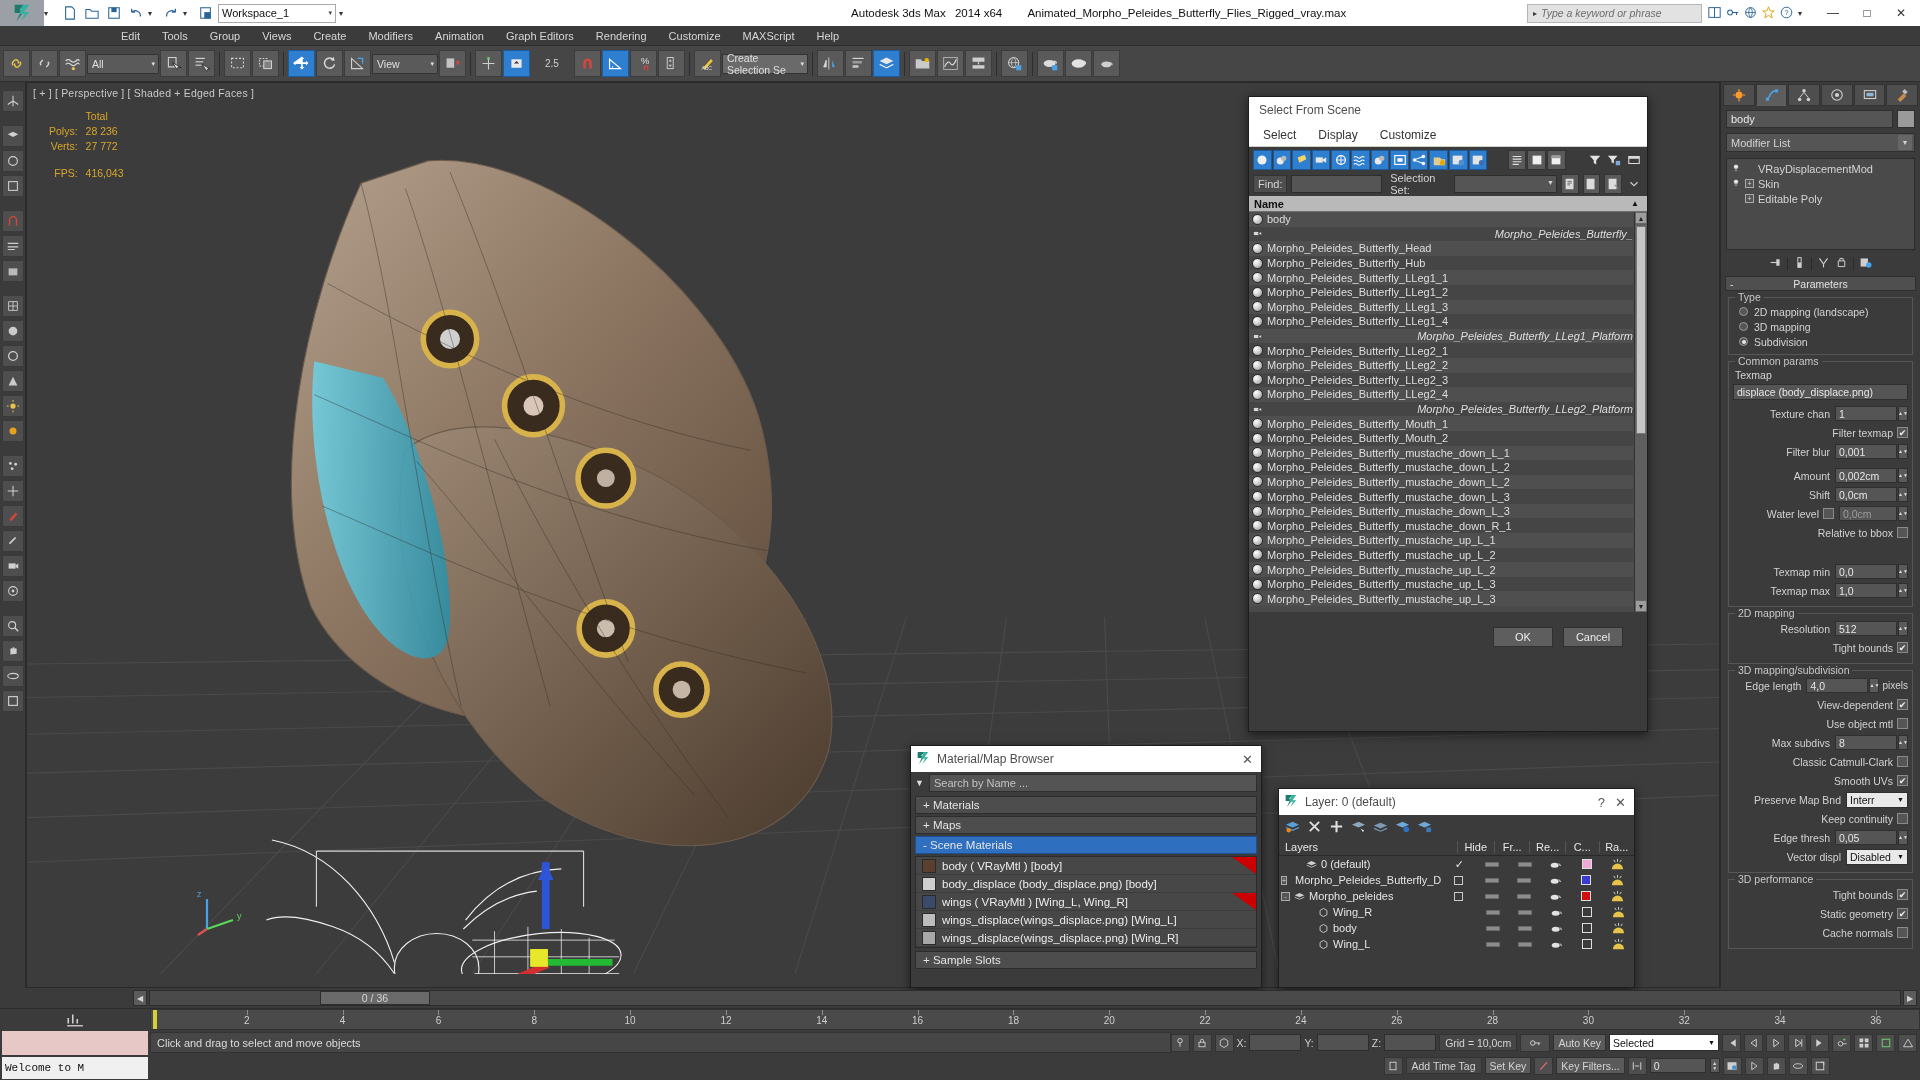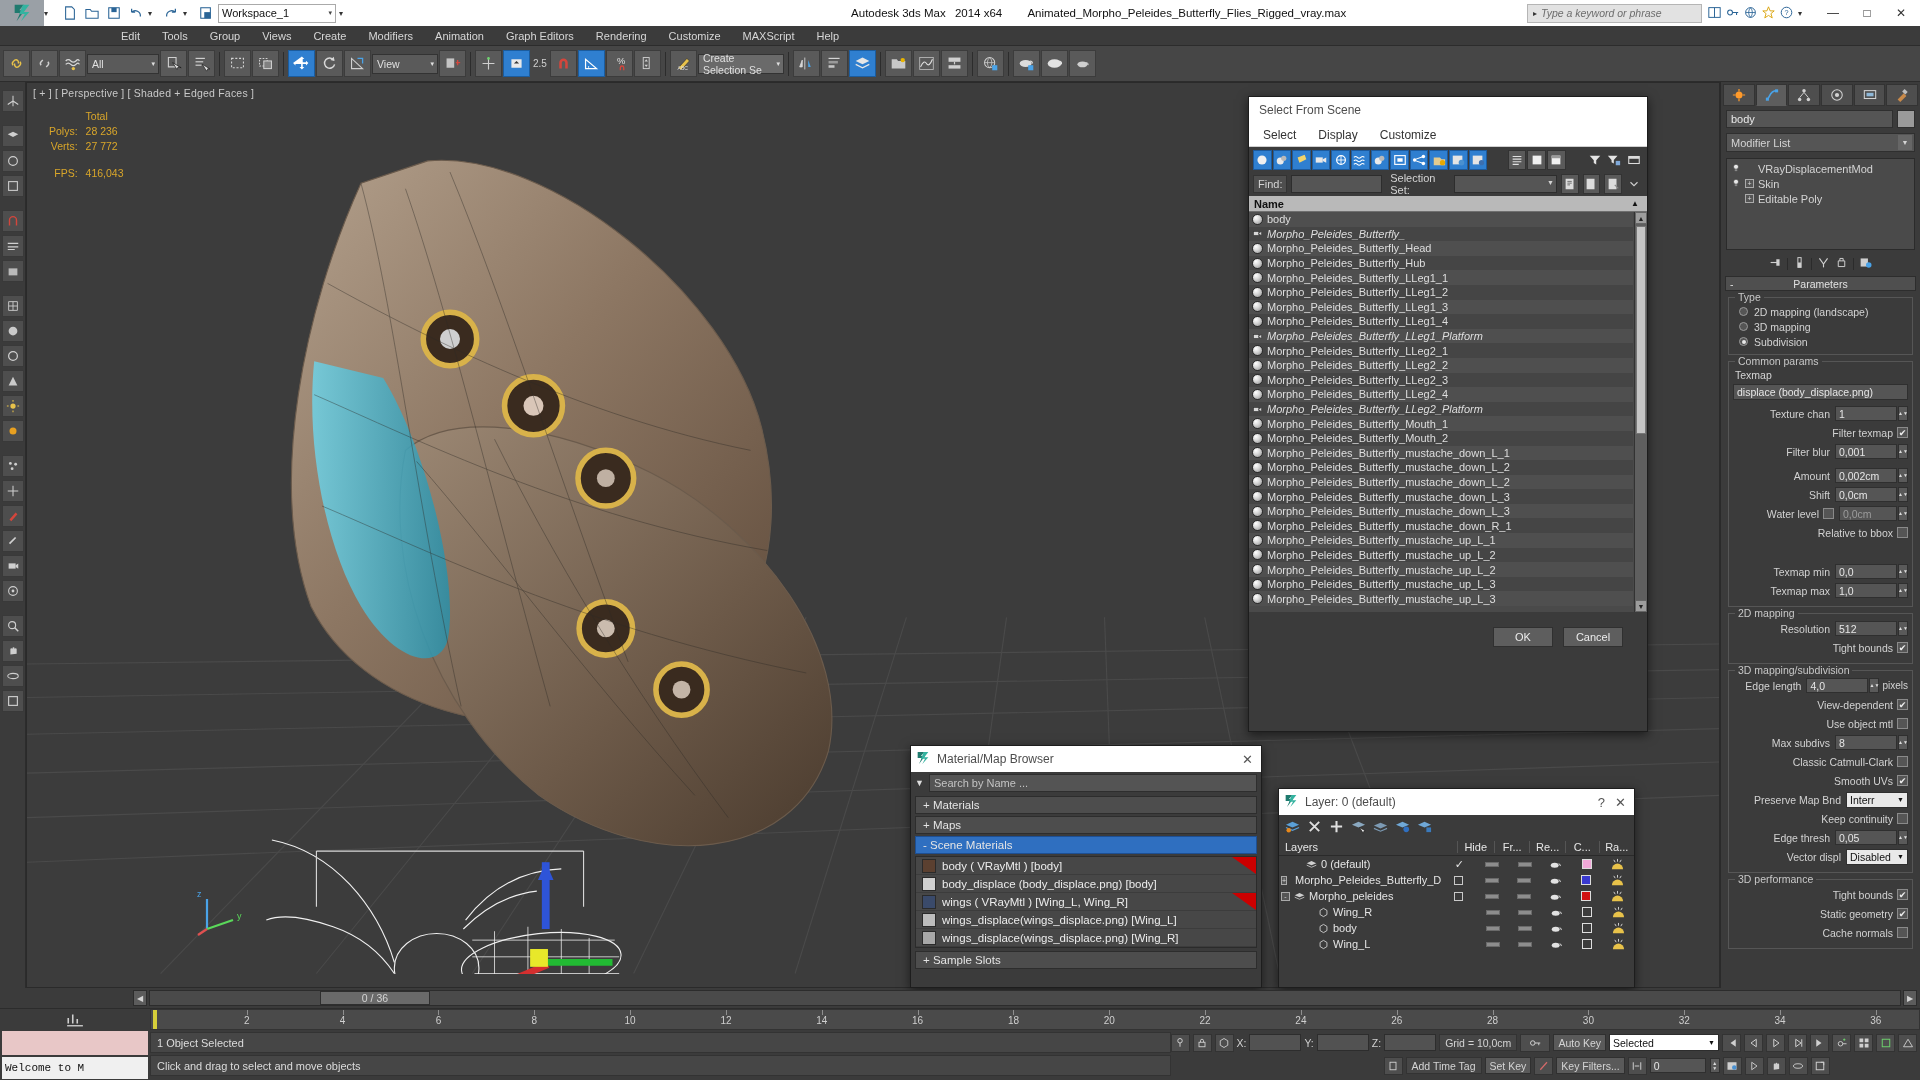--- a/index.html
+++ b/index.html
@@ -41,21 +41,21 @@
              padding:0 3px; border-bottom:1px solid #2c2c2c;}
   .tbtn { width:27px; height:27px; background:#5a5a5a; border:1px solid #3c3c3c;
           display:flex; align-items:center; justify-content:center; position:relative;}
   .tbtn.on { background:#2f7fd0; border-color:#1b5c9e;}
   .tbtn svg { width:17px; height:17px; }
   .tsep { width:1px; height:24px; background:#2c2c2c; margin:0 3px;}
   .tcombo { height:20px; background:#5a5a5a; border:1px solid #333; color:#e0e0e0;
             font-size:10.5px; display:flex; align-items:center; padding:0 14px 0 4px;
             position:relative;}
   .tcombo .ar { position:absolute; right:3px; font-size:7px;}
-  .tnum { font-size:10px; color:#d0d0d0; margin:0 2px;}
+  .tnum { font-size:10px; color:#d0d0d0; margin:0 14px;}
 
   
   .bodyrow { display:flex; height:calc(1080px - 26px - 20px - 36px - 92px); }
 
   
   .lefttb { width:26px; background:#3b3b3b; padding-top:8px; display:flex; flex-direction:column;
             align-items:center; gap:3px; border-right:1px solid #2c2c2c;}
   .lbtn { width:22px; height:22px; background:#4e4e4e; border:1px solid #393939;
           display:flex; align-items:center; justify-content:center;}
   .lbtn svg { width:14px; height:14px;}
@@ -139,21 +139,21 @@
   .sfs-find .lb { font-size:11px; padding:0 4px; background:#4e4e4e; height:18px; display:flex; align-items:center; border:1px solid #333;}
   .sfs-find .inp { height:18px; background:#555; border:1px solid #2d2d2d; }
   .sfs-hdr { height:16px; background:#b9b9b9; color:#111; font-size:11px; font-weight:bold;
              display:flex; align-items:center; padding-left:5px; border-bottom:1px solid #6f6f6f; position:relative;}
   .sfs-hdr .sortmark{position:absolute; right:8px; font-size:8px; font-weight:normal;}
   .sfs-list { background:#4a4a4a; overflow:hidden; position:relative;}
   .sfs-row { height:14.6px; display:flex; align-items:center; gap:4px; padding-left:3px;
              font-size:11px; color:#dedede; }
   .sfs-row:nth-child(odd){background:#4f4f4f;}
   .sfs-row:nth-child(even){background:#454545;}
-  .sfs-row.it { font-style:italic; }
+  .sfs-row.it { font-style:italic;justify-content:space-between; }
   .ico-sphere { width:11px; height:11px; border-radius:50%;
                 background:radial-gradient(circle at 32% 28%, #fff 0%, #d9d9d9 40%, #8e8e8e 100%);
                 border:1px solid #2a2a2a; flex:none;}
   .ico-cam { width:11px; height:11px; flex:none; display:flex; align-items:center; justify-content:center;}
   .sfs-scroll { position:absolute; right:0; top:0; bottom:0; width:13px; background:#5f5f5f; border-left:1px solid #333;}
   .sfs-thumb { position:absolute; left:1px; right:1px; background:#c6c6c6; border:1px solid #777;}
   .sfs-arrw { position:absolute; left:0; right:0; height:12px; background:#9d9d9d; border:1px solid #666;
               display:flex; align-items:center; justify-content:center; font-size:7px; color:#222;}
   .sfs-foot { height:50px; display:flex; align-items:center; justify-content:flex-end; gap:10px; padding-right:24px;}
   .dbtn { width:60px; height:20px; background:#5e5e5e; border:1px solid #303030; color:#ececec;
@@ -1711,21 +1711,20 @@
         <div class="tnumlbl" style="left: 97.561%;">36</div>
       </div>
   </div>
 
   <div class="statusrow">
     <div class="st-left">
       <div class="st-maxbar"></div>
       <div class="st-maxbar2">Welcome to M</div>
     </div>
     <div class="st-mid">
-      <div class="st-line">1 Object Selected</div>
       <div class="st-line">Click and drag to select and move objects</div>
     </div>
     <div class="st-right">
       <div class="st-rw">
         <span class="navbtn">
             <svg viewBox="0 0 16 16">
               <circle cx="8" cy="5" r="3" fill="none" stroke="#d0d0d0" stroke-width="1.3"></circle>
               <path d="M8 8 v5" stroke="#d0d0d0" stroke-width="1.3"></path>
             </svg>
           </span>

